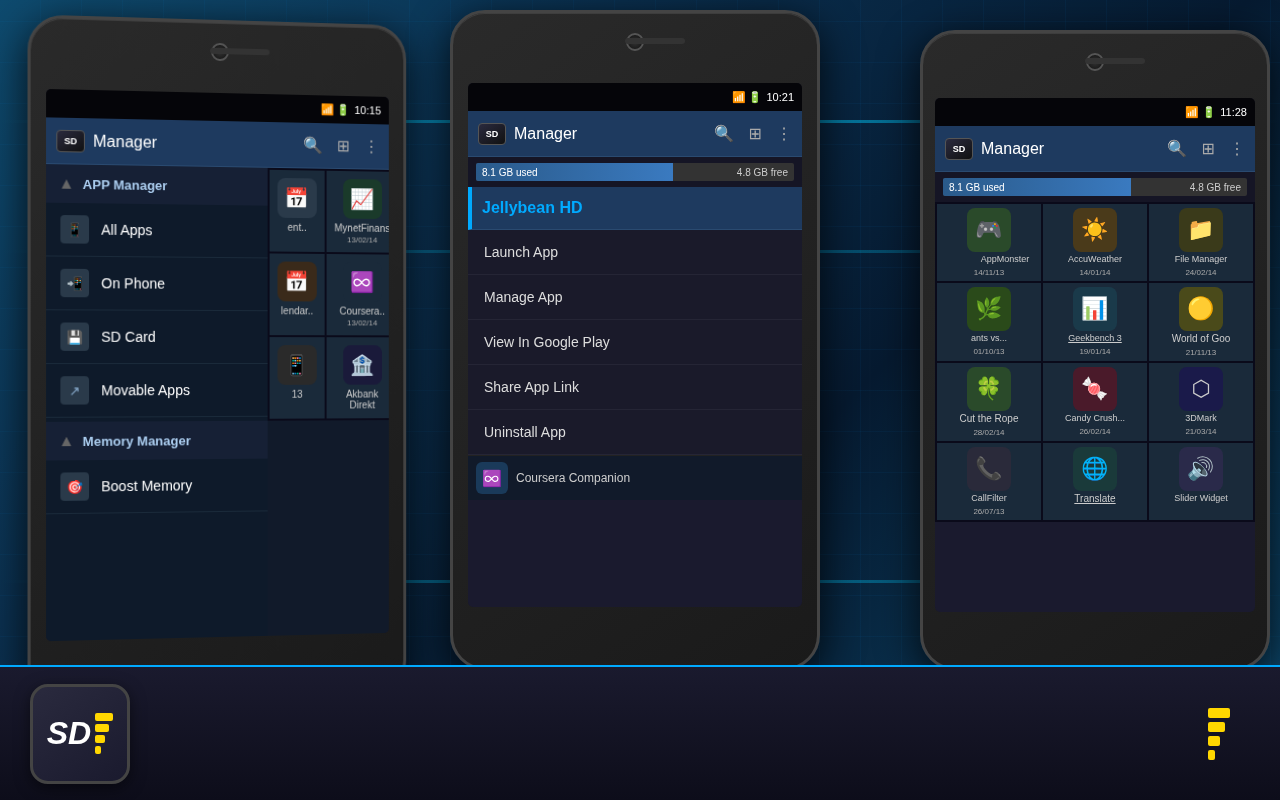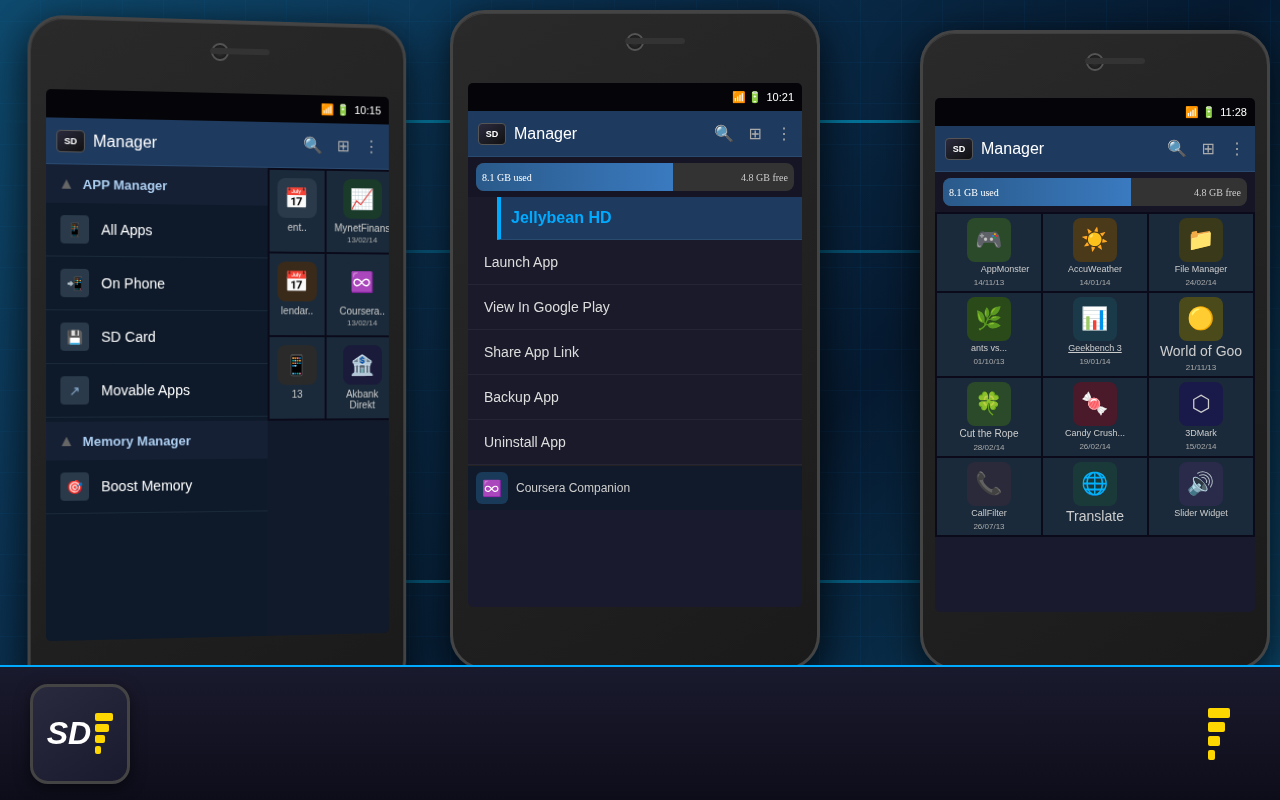--- a/index.html
+++ b/index.html
@@ -253,26 +253,25 @@
       cursor: pointer;
     }
 
     
     .storage-bar-container {
       padding: 6px 8px;
       background: #151525;
     }
 
     .storage-bar-track {
-      height: 28px;
+      height: 18px;
       background: #333;
-      border-radius: 8px;
+      border-radius: 2px;
       position: relative;
       overflow: hidden;
-      font-family: Liberation Serif, serif;
     }
 
     .storage-bar-fill {
       position: absolute;
       left: 0;
       top: 0;
       bottom: 0;
       background: linear-gradient(90deg, #2a5a8a, #3a7ac0);
       width: 62%;
     }
@@ -614,26 +613,26 @@
 
     <div class="storage-bar-container">
       <div class="storage-bar-track">
         <div class="storage-bar-fill"></div>
         <span class="storage-bar-text-left">8.1 GB used</span>
         <span class="storage-bar-text-right">4.8 GB free</span>
       </div>
     </div>
 
     <div class="context-menu">
-      <div class="context-menu-header" style="border-left: 4px solid #00aaff; padding-left: 10px; margin-left: 29px;">Jellybean HD</div>
+      <div class="context-menu-header" style="border-left: 4px solid #00aaff; padding-left: 10px;">Jellybean HD</div>
 
       <div class="context-menu-item">Launch App</div>
+      <div class="context-menu-item">Manage App</div>
       <div class="context-menu-item">View In Google Play</div>
       <div class="context-menu-item">Share App Link</div>
-      <div class="context-menu-item">Backup App</div>
       <div class="context-menu-item">Uninstall App</div>
     </div>
 
     <div style="background:#111a2a; padding: 6px 8px; display:flex; align-items:center; gap:8px; border-top:1px solid #222;">
       <div style="width:32px; height:32px; background:#1a3a5a; border-radius:6px; display:flex; align-items:center; justify-content:center; font-size:16px;">♾️</div>
       <span style="color:#ccc; font-size:12px;text-align:right;">Coursera Companion</span>
     </div>
   </div>
 </div>
 
@@ -690,46 +689,46 @@
     <div style="font-size:9px; color:#ccc;">ants vs...</div>
     <div class="date-badge">01/10/13</div>
   </div>
         <div class="right-app-cell">
     <div class="right-app-icon" style="background:#1a3a4a;">📊</div>
     <div style="font-size:9px; color:#ccc;text-decoration:underline;">Geekbench 3</div>
     <div class="date-badge">19/01/14</div>
   </div>
         <div class="right-app-cell">
     <div class="right-app-icon" style="background:#4a4a1a;">🟡</div>
-    <div style="font-size:14px; color:#ccc;">World of Goo</div>
+    <div style="font-size:10px; color:#ccc;">World of Goo</div>
     <div class="date-badge">21/11/13</div>
   </div>
         <div class="right-app-cell">
     <div class="right-app-icon" style="background:#2a4a2a;">🍀</div>
     <div style="font-size:10px; color:#ccc;">Cut the Rope</div>
     <div class="date-badge">28/02/14</div>
   </div>
         <div class="right-app-cell">
     <div class="right-app-icon" style="background:#4a1a2a;">🍬</div>
     <div style="font-size:9px; color:#ccc;">Candy Crush...</div>
     <div class="date-badge">26/02/14</div>
   </div>
         <div class="right-app-cell">
     <div class="right-app-icon" style="background:#1a1a4a;">⬡</div>
     <div style="font-size:9px; color:#ccc;">3DMark</div>
-    <div class="date-badge">15/02/14</div>
+    <div class="date-badge">21/03/14</div>
   </div>
         <div class="right-app-cell">
     <div class="right-app-icon" style="background:#2a2a3a;">📞</div>
     <div style="font-size:9px; color:#ccc;">CallFilter</div>
     <div class="date-badge">26/07/13</div>
   </div>
         <div class="right-app-cell">
     <div class="right-app-icon" style="background:#1a3a3a;">🌐</div>
-    <div style="font-size:14px; color:#ccc;">Translate</div>
+    <div style="font-size:10px; color:#ccc;text-decoration:underline;">Translate</div>
     <div class="date-badge"></div>
   </div>
         <div class="right-app-cell">
     <div class="right-app-icon" style="background:#2a2a4a;">🔊</div>
     <div style="font-size:9px; color:#ccc;">Slider Widget</div>
     <div class="date-badge"></div>
   </div>
       </div>
   </div>
 </div>

